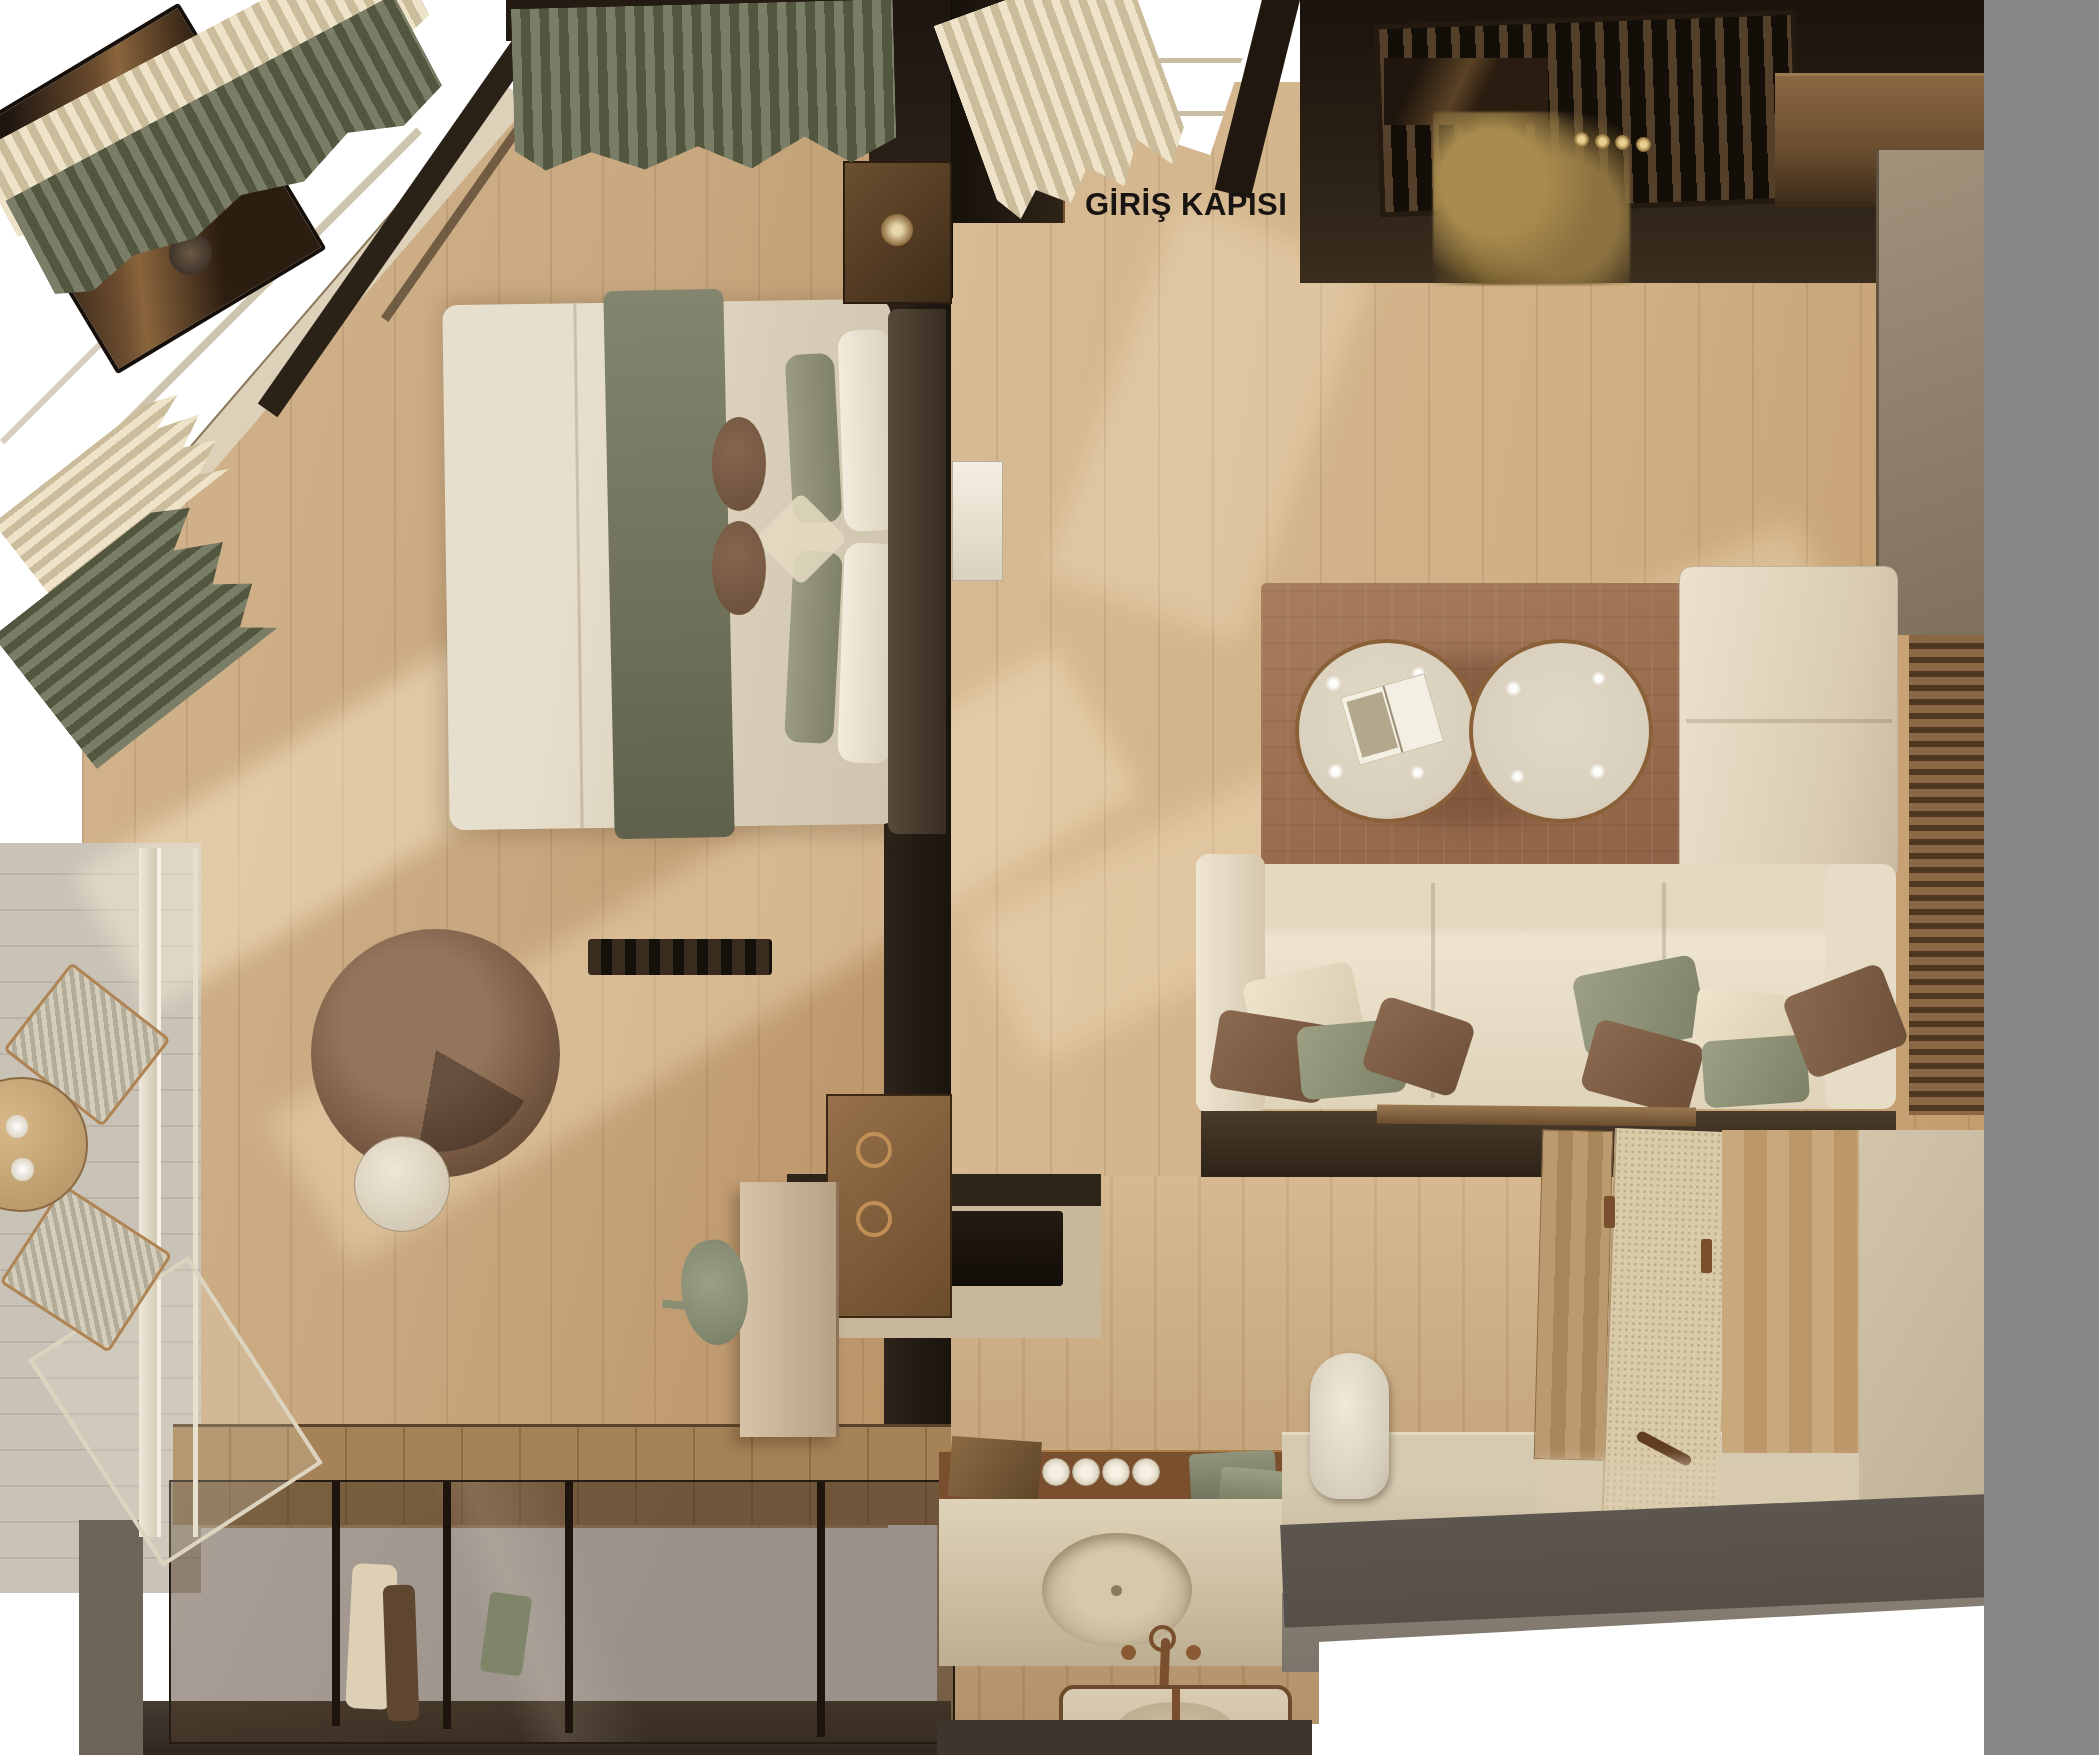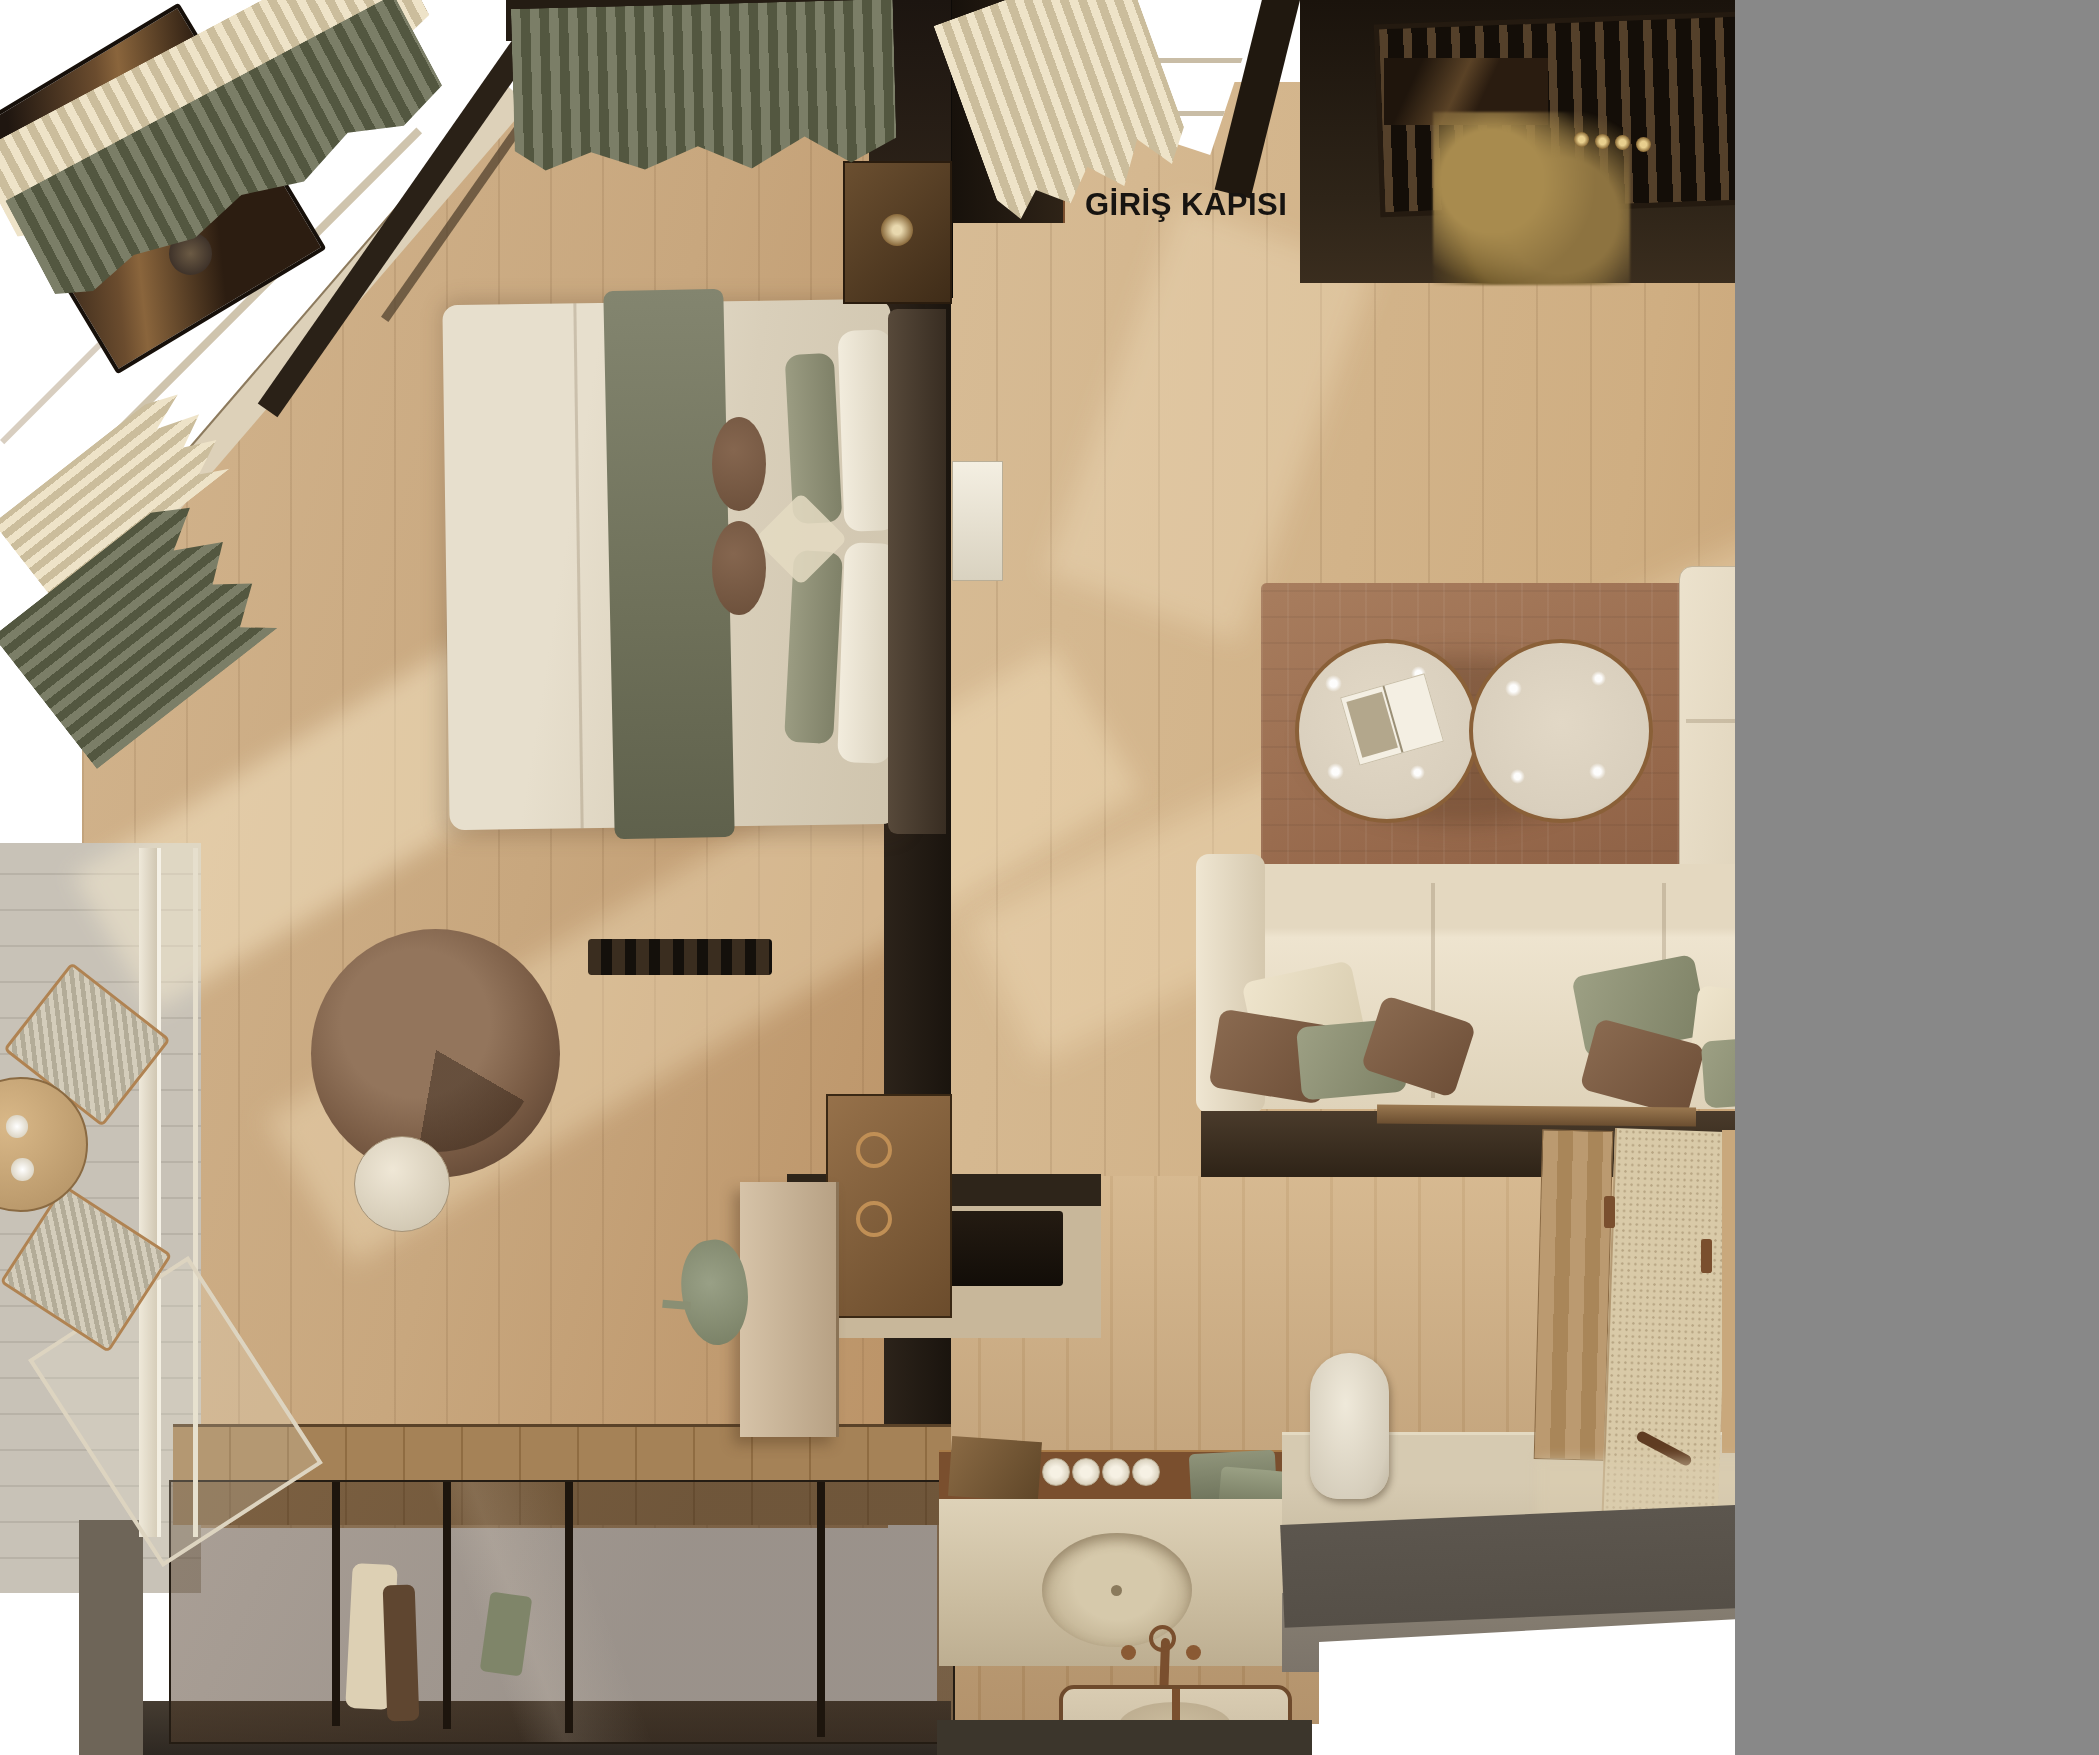--- a/index.html
+++ b/index.html
@@ -17,21 +17,21 @@
   --headboard:#4a3e31;
   --wood_dk:#3a2814; --wood_md:#8a6742; --wood_lt:#bb9a70;
   --bronze:#7a4f2e; --bronze_lt:#c08f55; --gold:#a88b4e;
   --cur_cr_a:#eee3c8; --cur_cr_b:#cbbd9c; --cur_ol_a:#7b7e67; --cur_ol_b:#535740;
   --glass:rgba(62,46,32,.52); --closet_wood:#a58257;
   --slat_a:#8a6845; --slat_b:#4e3822;
   --green_chair:#868d6f; --desk_beige:#cdb99c; --table_stone:#d9cfbd;
   --niche:#c8b79a; --speckle:#d9caa8;
 }
 html,body{margin:0;padding:0;background:#888;}
-.scene{position:relative;width:1735px;height:1756px;background:var(--white);
+.scene{position:relative;width:1984px;height:1756px;background:var(--white);
   overflow:hidden;font-family:"Liberation Sans",sans-serif;}
 .abs{position:absolute;}
 .r{border-radius:50%;}
 .ragged-b{clip-path:polygon(0 0,100% 0,100% 82%,88% 96%,76% 80%,62% 98%,48% 84%,34% 97%,20% 86%,8% 96%,0 84%);}
 .ragged-r{clip-path:polygon(0 0,82% 0,96% 12%,80% 26%,98% 40%,84% 56%,97% 70%,82% 86%,94% 100%,0 100%);}
 .pleat-cr{background:repeating-linear-gradient(90deg,var(--cur_cr_a) 0 8.4px,var(--cur_cr_b) 8.4px 17px);}
 .pleat-ol{background:repeating-linear-gradient(90deg,var(--cur_ol_a) 0 9.4px,var(--cur_ol_b) 9.4px 19px);}
 .pleat-cr-h{background:repeating-linear-gradient(0deg,var(--cur_cr_a) 0 7.5px,var(--cur_cr_b) 7.5px 15px);}
 .pleat-ol-h{background:repeating-linear-gradient(0deg,var(--cur_ol_a) 0 8.4px,var(--cur_ol_b) 8.4px 17px);}
 .sparkle{position:absolute;border-radius:50%;background:radial-gradient(circle,rgba(255,255,255,.95) 0 30%,rgba(255,255,255,0) 70%);}

